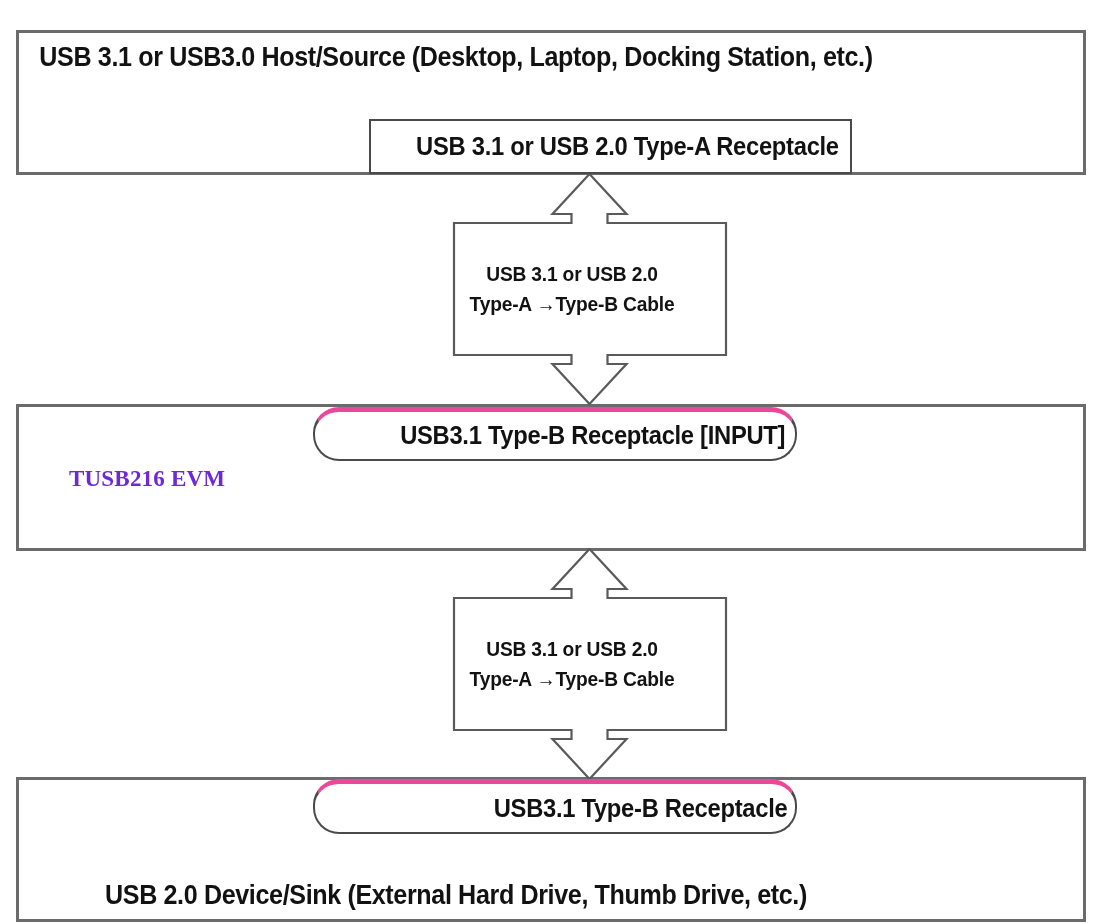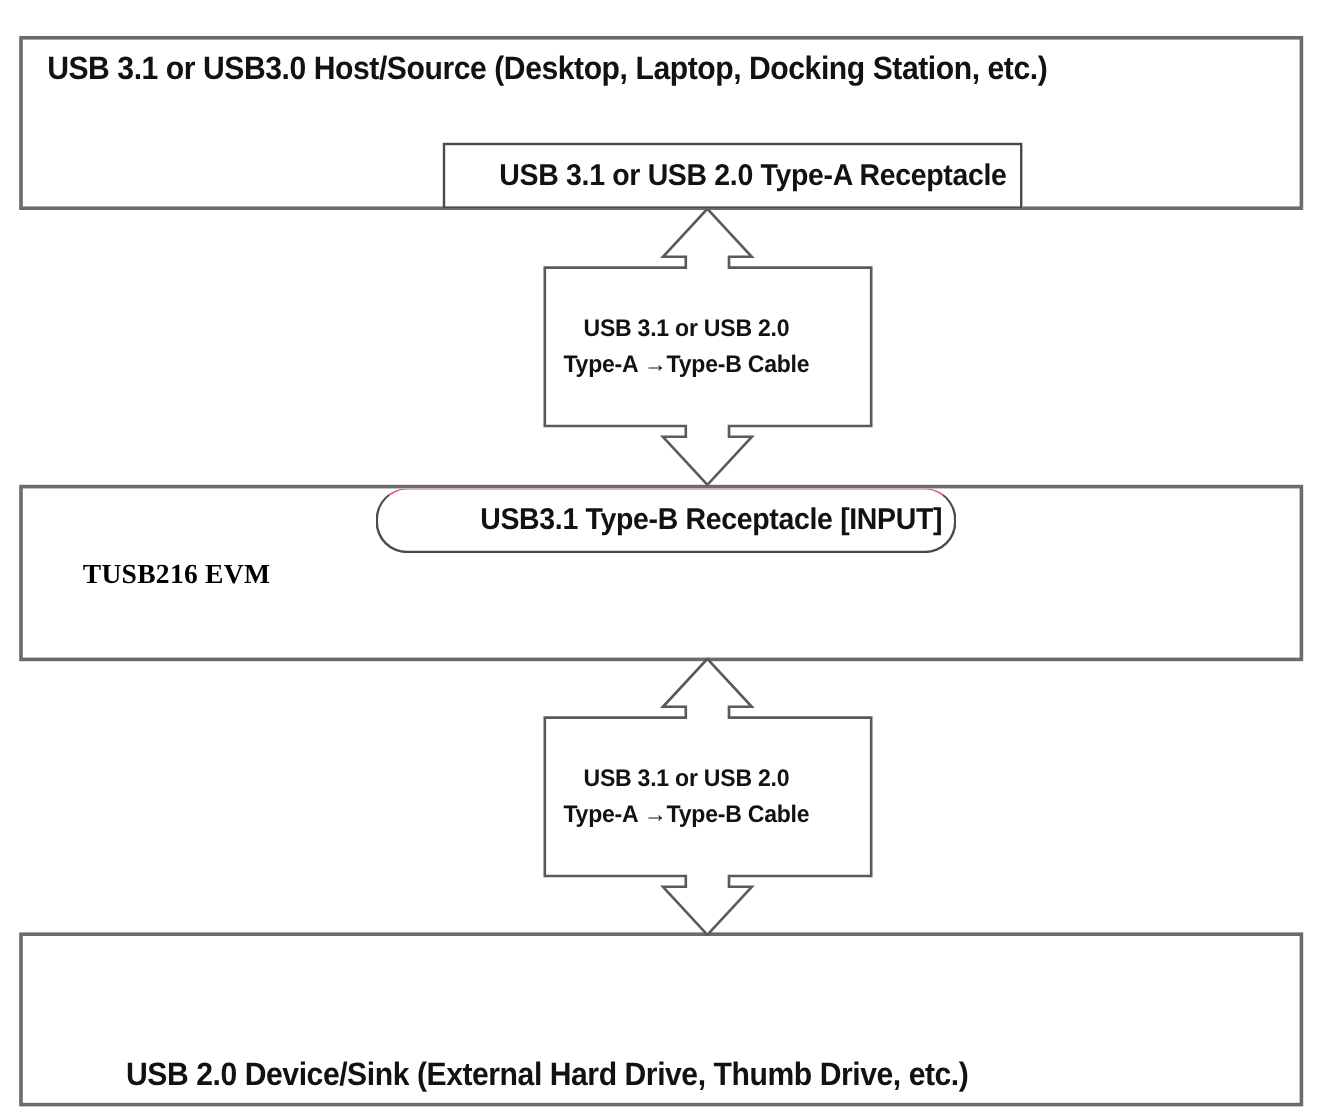--- a/index.html
+++ b/index.html
@@ -33,21 +33,21 @@
   .receptacle-box {
     position: absolute;
     background: #ffffff;
     border: 2px solid #4a4a4a;
     box-sizing: border-box;
     display: flex;
     align-items: center;
     justify-content: flex-end;
     z-index: 5;
   }
-  .receptacle-box.heavy-top { border-top: 1px solid #ec4899; border-radius: 26px; }
+  .receptacle-box.heavy-top { border-top: 5px solid #ec4899; border-radius: 26px; }
   .receptacle-box.heavy-bottom { border-bottom: 3px solid #151515; }
 
   
   .hdr-text {
     position: absolute;
     left: 0;
     width: 100%;
     text-align: center;
     font-weight: bold;
     font-size: 27px;
@@ -65,21 +65,21 @@
     color: #121212;
     white-space: nowrap;
     transform: scaleX(0.95);
   }
 
   .evm-label {
     position: absolute;
     font-family: "Liberation Serif", serif;
     font-weight: bold;
     font-size: 23px;
-    color: #000000;
+    color: #6d28d9;
     letter-spacing: 0.2px;
     white-space: nowrap;
   }
 
   
   .cable {
     position: absolute;
     z-index: 2;
     padding-left: 36px;
   }
@@ -175,16 +175,19 @@
                Z" fill="#ffffff" stroke="#5a5a5a" stroke-width="2.2" stroke-linejoin="miter"></path>
     </svg>
     <div class="cable-label" style="top:86px;">
       <span class="cable-line">USB 3.1 or USB 2.0</span>
       <span class="cable-line">Type-A →Type-B Cable</span>
     </div>
   </div>
 
   <div class="section-box" style="left:16px; top:761px; width:1070px; height:145px;"></div>
 
+  <div class="receptacle-box heavy-top" style="left:313px; top:763px; width:484px; height:55px;">
+    <span class="rec-text">USB3.1 Type-B Receptacle</span>
+  </div>
 
   <div class="hdr-text" style="top:864px;">USB 2.0 Device/Sink (External Hard Drive, Thumb Drive, etc.)</div>
 
 </div>
 
 </body></html>

